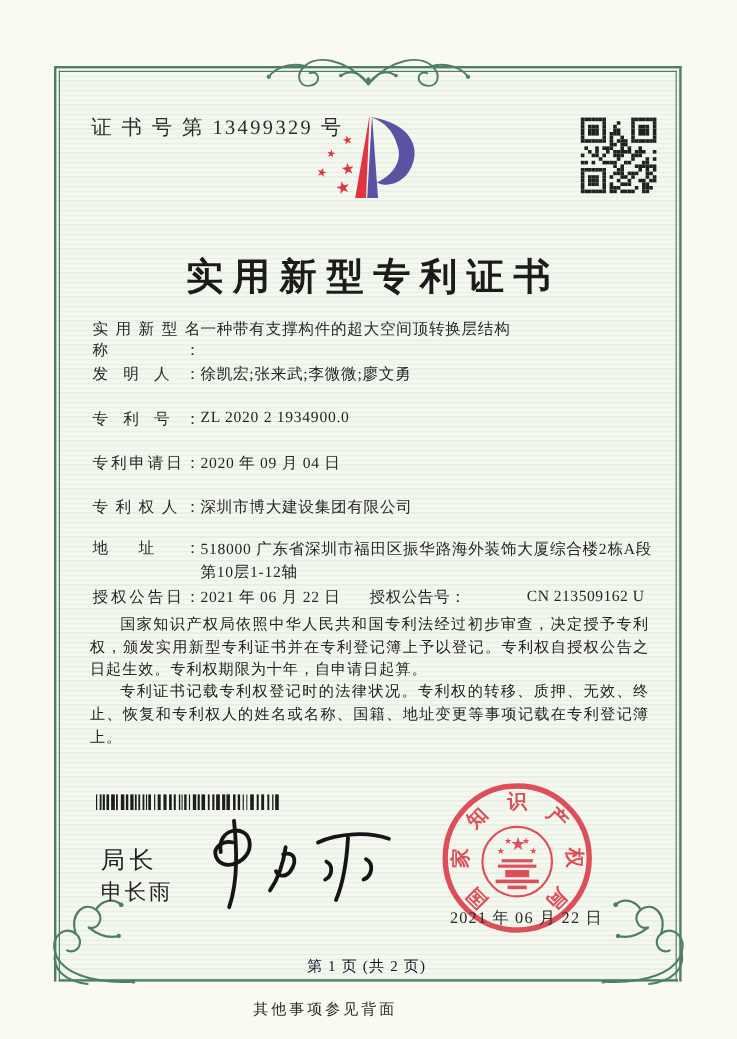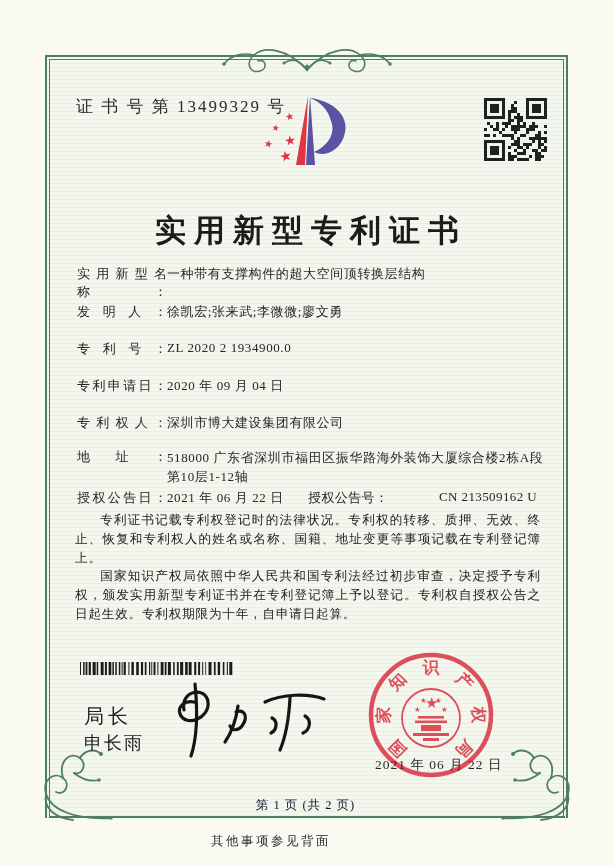--- a/index.html
+++ b/index.html
@@ -364,22 +364,22 @@
     <span class="val wrap">518000 广东省深圳市福田区振华路海外装饰大厦综合楼2栋A段第10层1-12轴</span>
   </div>
   <div class="abs row" style="top:489px">
     <span class="lbl">授权公告日：</span>
     <span class="val">2021 年 06 月 22 日</span>
     <span class="lbl2">授权公告号：</span>
     <span class="val2">CN 213509162 U</span>
   </div>
 
   <div class="abs paras">
+    <p>国家知识产权局依照中华人民共和国专利法经过初步审查，决定授予专利权，颁发实用新型专利证书并在专利登记簿上予以登记。专利权自授权公告之日起生效。专利权期限为十年，自申请日起算。</p>
     <p>专利证书记载专利权登记时的法律状况。专利权的转移、质押、无效、终止、恢复和专利权人的姓名或名称、国籍、地址变更等事项记载在专利登记簿上。</p>
-    <p>国家知识产权局依照中华人民共和国专利法经过初步审查，决定授予专利权，颁发实用新型专利证书并在专利登记簿上予以登记。专利权自授权公告之日起生效。专利权期限为十年，自申请日起算。</p>
   </div>
 
   <svg id="barcode" style="left:80px;top:662px" width="156" height="13" viewBox="0 0 156 13">
       <rect x="0.0" y="0" width="1.0" height="13" fill="#1c1c1c"></rect>
       <rect x="3.1" y="0" width="1.5" height="13" fill="#1c1c1c"></rect>
       <rect x="5.6" y="0" width="1.8" height="13" fill="#1c1c1c"></rect>
       <rect x="8.7" y="0" width="2.2" height="13" fill="#1c1c1c"></rect>
       <rect x="12.6" y="0" width="3.1" height="13" fill="#1c1c1c"></rect>
       <rect x="16.7" y="0" width="1.5" height="13" fill="#1c1c1c"></rect>
       <rect x="20.7" y="0" width="2.9" height="13" fill="#1c1c1c"></rect>

